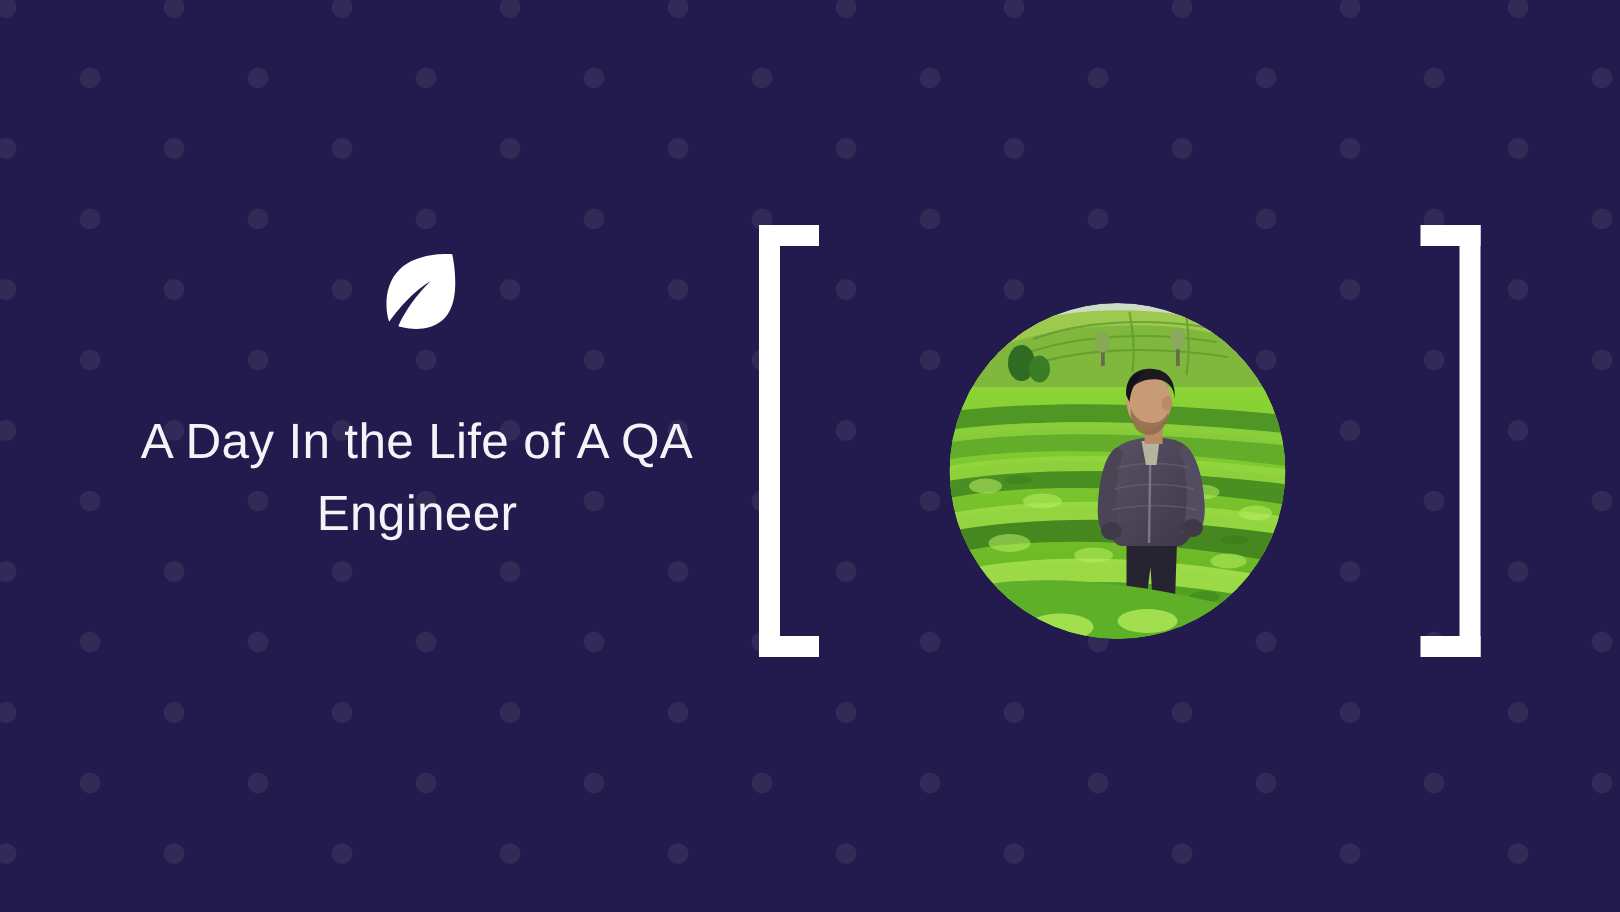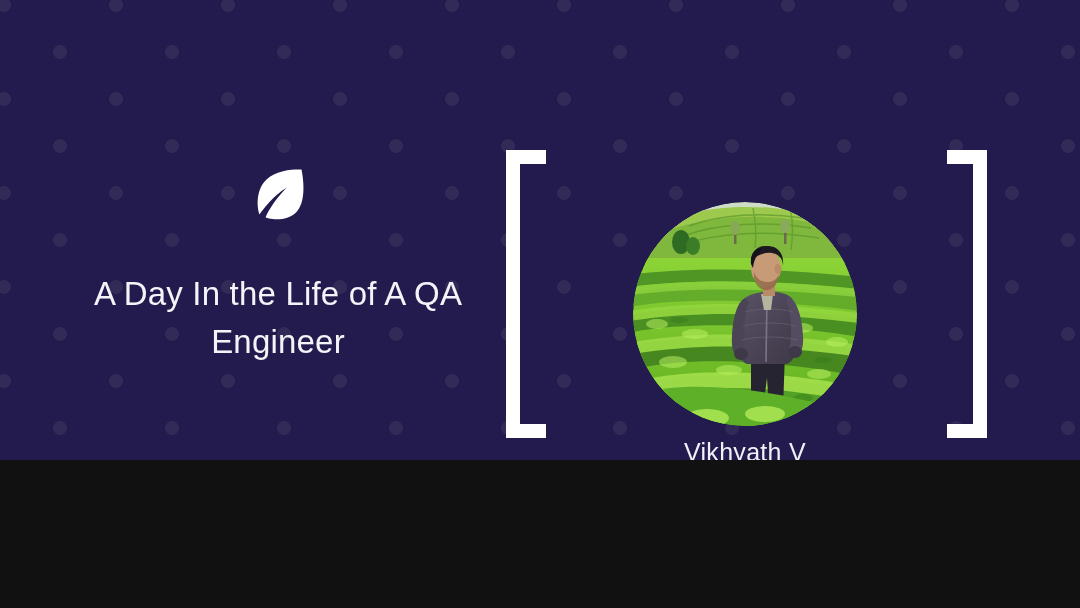--- a/index.html
+++ b/index.html
@@ -3,21 +3,21 @@
 <meta charset="utf-8">
 <style>
   html, body {
     margin: 0;
     padding: 0;
     background: #111;
   }
   #slide {
     position: relative;
     width: 1080px;
-    height: 460px;
+    height: 608px;
     overflow: hidden;
     background-color: #231a4d;
     font-family: "Liberation Sans", sans-serif;
   }
 
   
   #dots {
     position: absolute;
     inset: 0;
     background-image:
@@ -245,15 +245,14 @@
         <g fill="#b2ec58" opacity="0.8">
           <ellipse cx="18" cy="212" rx="20" ry="8"></ellipse>
           <ellipse cx="74" cy="216" rx="22" ry="9"></ellipse>
           <ellipse cx="132" cy="212" rx="20" ry="8"></ellipse>
           <ellipse cx="190" cy="218" rx="21" ry="9"></ellipse>
         </g>
       </g>
     </svg>
   </div>
 
-  <div id="caption">Vikhyath V</div>
 
 </div>
 
 </body></html>

